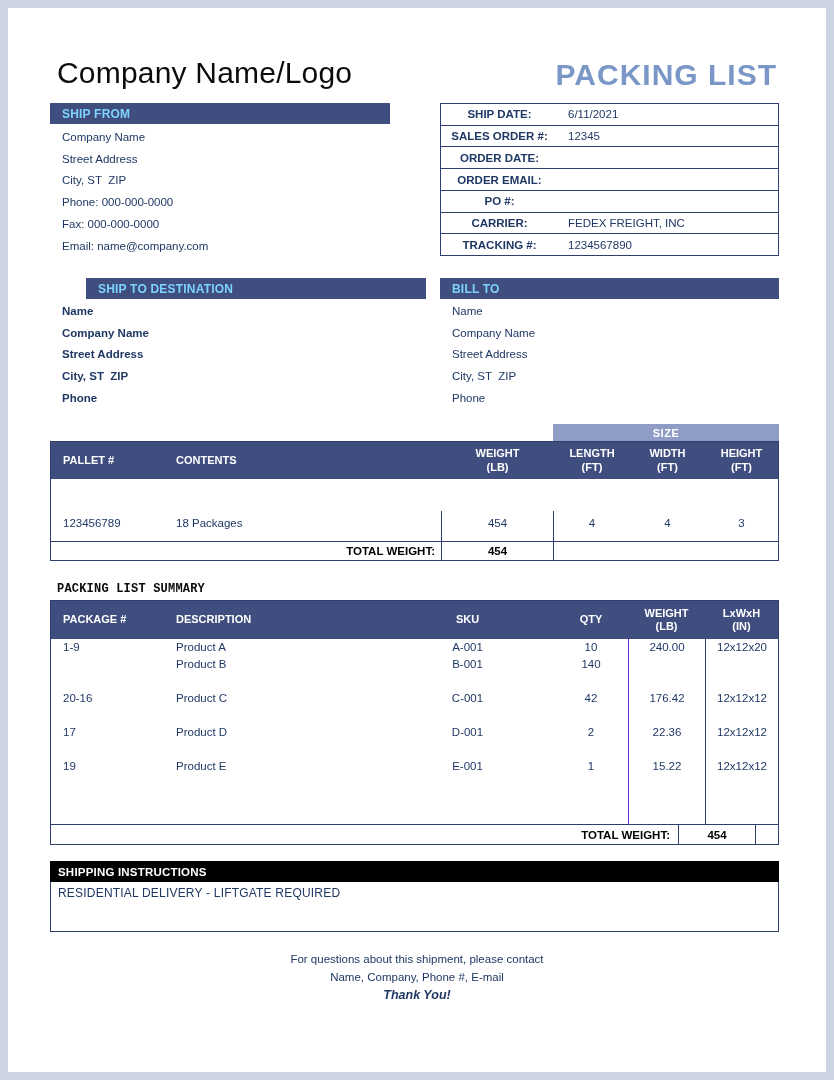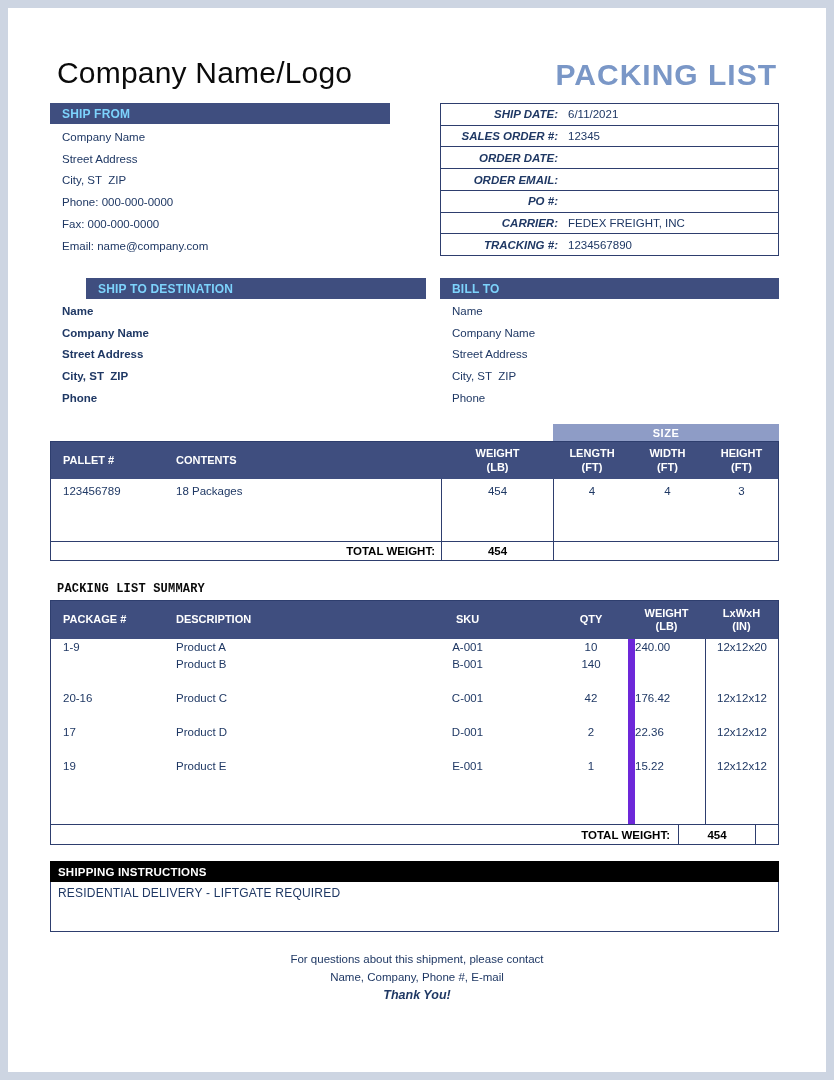--- a/index.html
+++ b/index.html
@@ -21,35 +21,35 @@
   
   .lines{font-size:11.5px; color:#1F3864;}
   .line{height:21.8px; display:flex; align-items:center; white-space:pre-wrap;}
   .bold .line{font-weight:bold;}
 
   
   .order-table{left:440px; top:103px; width:339px; height:153px; border:1px solid #2E3E6E;
                display:flex; flex-direction:column; box-sizing:border-box; background:#fff;}
   .order-row{flex:1; display:flex; align-items:center; border-bottom:1px solid #2E3E6E;}
   .order-row:last-child{border-bottom:none;}
-  .order-label{width:117px; text-align:right; font-weight:bold; color:#1F3864; font-size:11.5px; white-space:pre-wrap;font-style:italic;}
+  .order-label{width:117px; text-align:center; font-weight:bold; color:#1F3864; font-size:11.5px; white-space:pre-wrap;}
   .order-value{padding-left:10px; color:#1F3864; font-size:11.5px; white-space:pre-wrap;}
 
   
   .ptable{left:50px; top:424px; width:729px;}
   .size-bar{margin-left:503px; width:226px; height:17px; background:#8E9CC6; color:#fff;
             font-weight:bold; font-size:11px; display:flex; align-items:center; justify-content:center; letter-spacing:.5px;}
   .pbox{border:1px solid #2E3E6E;}
   .phead{display:flex; background:#3F4E7F; height:37px; color:#fff; font-weight:bold; font-size:11px; line-height:13.5px;}
   .phead .hc{display:flex; align-items:center; justify-content:center; text-align:center; white-space:pre-line; box-sizing:border-box;}
   .pc1{width:115px;} .pc2{width:275px;} .pc3{width:113px;} .pc4{width:76px;} .pc5{width:75px;} .pc6{flex:1;}
   .phead .pc1{justify-content:flex-start; padding-left:12px;}
   .phead .pc2{justify-content:flex-start; padding-left:10px;}
   .pbody{display:flex; height:62px; font-size:11.5px; color:#1F3864;}
-  .pbody > div{padding-top:6px; box-sizing:border-box;}
+  .pbody > div{padding-top:6px; box-sizing:border-box;margin-top:32px;}
   .pbody .pc1{padding-left:12px;} .pbody .pc2{padding-left:10px;}
   .pbody .pc3{text-align:center; border-left:1px solid #2E3E6E; border-right:1px solid #2E3E6E;}
   .pbody .pc4,.pbody .pc5,.pbody .pc6{text-align:center;}
   .ptotal{display:flex; height:18px; border-top:1px solid #2E3E6E; font-size:11.5px; font-weight:bold; color:#000;}
   .ptotal .t1{width:390px; text-align:right; padding-right:6px; box-sizing:border-box; display:flex; align-items:center; justify-content:flex-end;}
   .ptotal .t2{width:113px; border-left:1px solid #2E3E6E; border-right:1px solid #2E3E6E;
               display:flex; align-items:center; justify-content:center; box-sizing:border-box;}
   .ptotal .t3{flex:1;}
 
   
@@ -60,21 +60,21 @@
   .shead .hc{display:flex; align-items:center; justify-content:center; text-align:center; white-space:pre-line; box-sizing:border-box;}
   .sc1{width:115px;} .sc2{width:215px;} .sc3{width:173px;} .sc4{width:74px;} .sc5{width:77px;} .sc6{flex:1;}
   .shead .sc1{justify-content:flex-start; padding-left:12px;}
   .shead .sc2{justify-content:flex-start; padding-left:10px;}
   .sbody{display:flex; flex-direction:column; height:185px; font-size:11.5px; color:#1F3864;}
   .srow{display:flex; height:17px; flex-shrink:0; line-height:17px;}
   .sfill{display:flex; flex:1;}
   .srow > div, .sfill > div{box-sizing:border-box; height:100%;}
   .srow .sc1{padding-left:12px;} .srow .sc2{padding-left:10px;}
   .srow .sc3{text-align:center;} .srow .sc4{text-align:center;}
-  .srow .sc5, .sfill .sc5{border-left:7px solid #6d28d9;}
+  .srow .sc5, .sfill .sc5{text-align:center; border-left:1px solid #6d28d9;}
   .srow .sc6, .sfill .sc6{text-align:center; border-left:1px solid #2E3E6E;}
   .stotal{display:flex; height:19px; border-top:1px solid #2E3E6E; font-size:11.5px; font-weight:bold; color:#000;}
   .stotal .u1{width:627px; display:flex; align-items:center; justify-content:flex-end; padding-right:8px; box-sizing:border-box;}
   .stotal .u2{width:77px; border-left:1px solid #2E3E6E; display:flex; align-items:center; justify-content:center; box-sizing:border-box;}
   .stotal .u3{flex:1; border-left:1px solid #2E3E6E; box-sizing:border-box;}
 
   
   .ship-box{left:50px; top:882px; width:729px; height:50px; border:1px solid #2E3E6E; border-top:none;
             box-sizing:border-box; font-size:12px; color:#1F3864; padding:4px 12px 0 7px; letter-spacing:.2px;}
 

